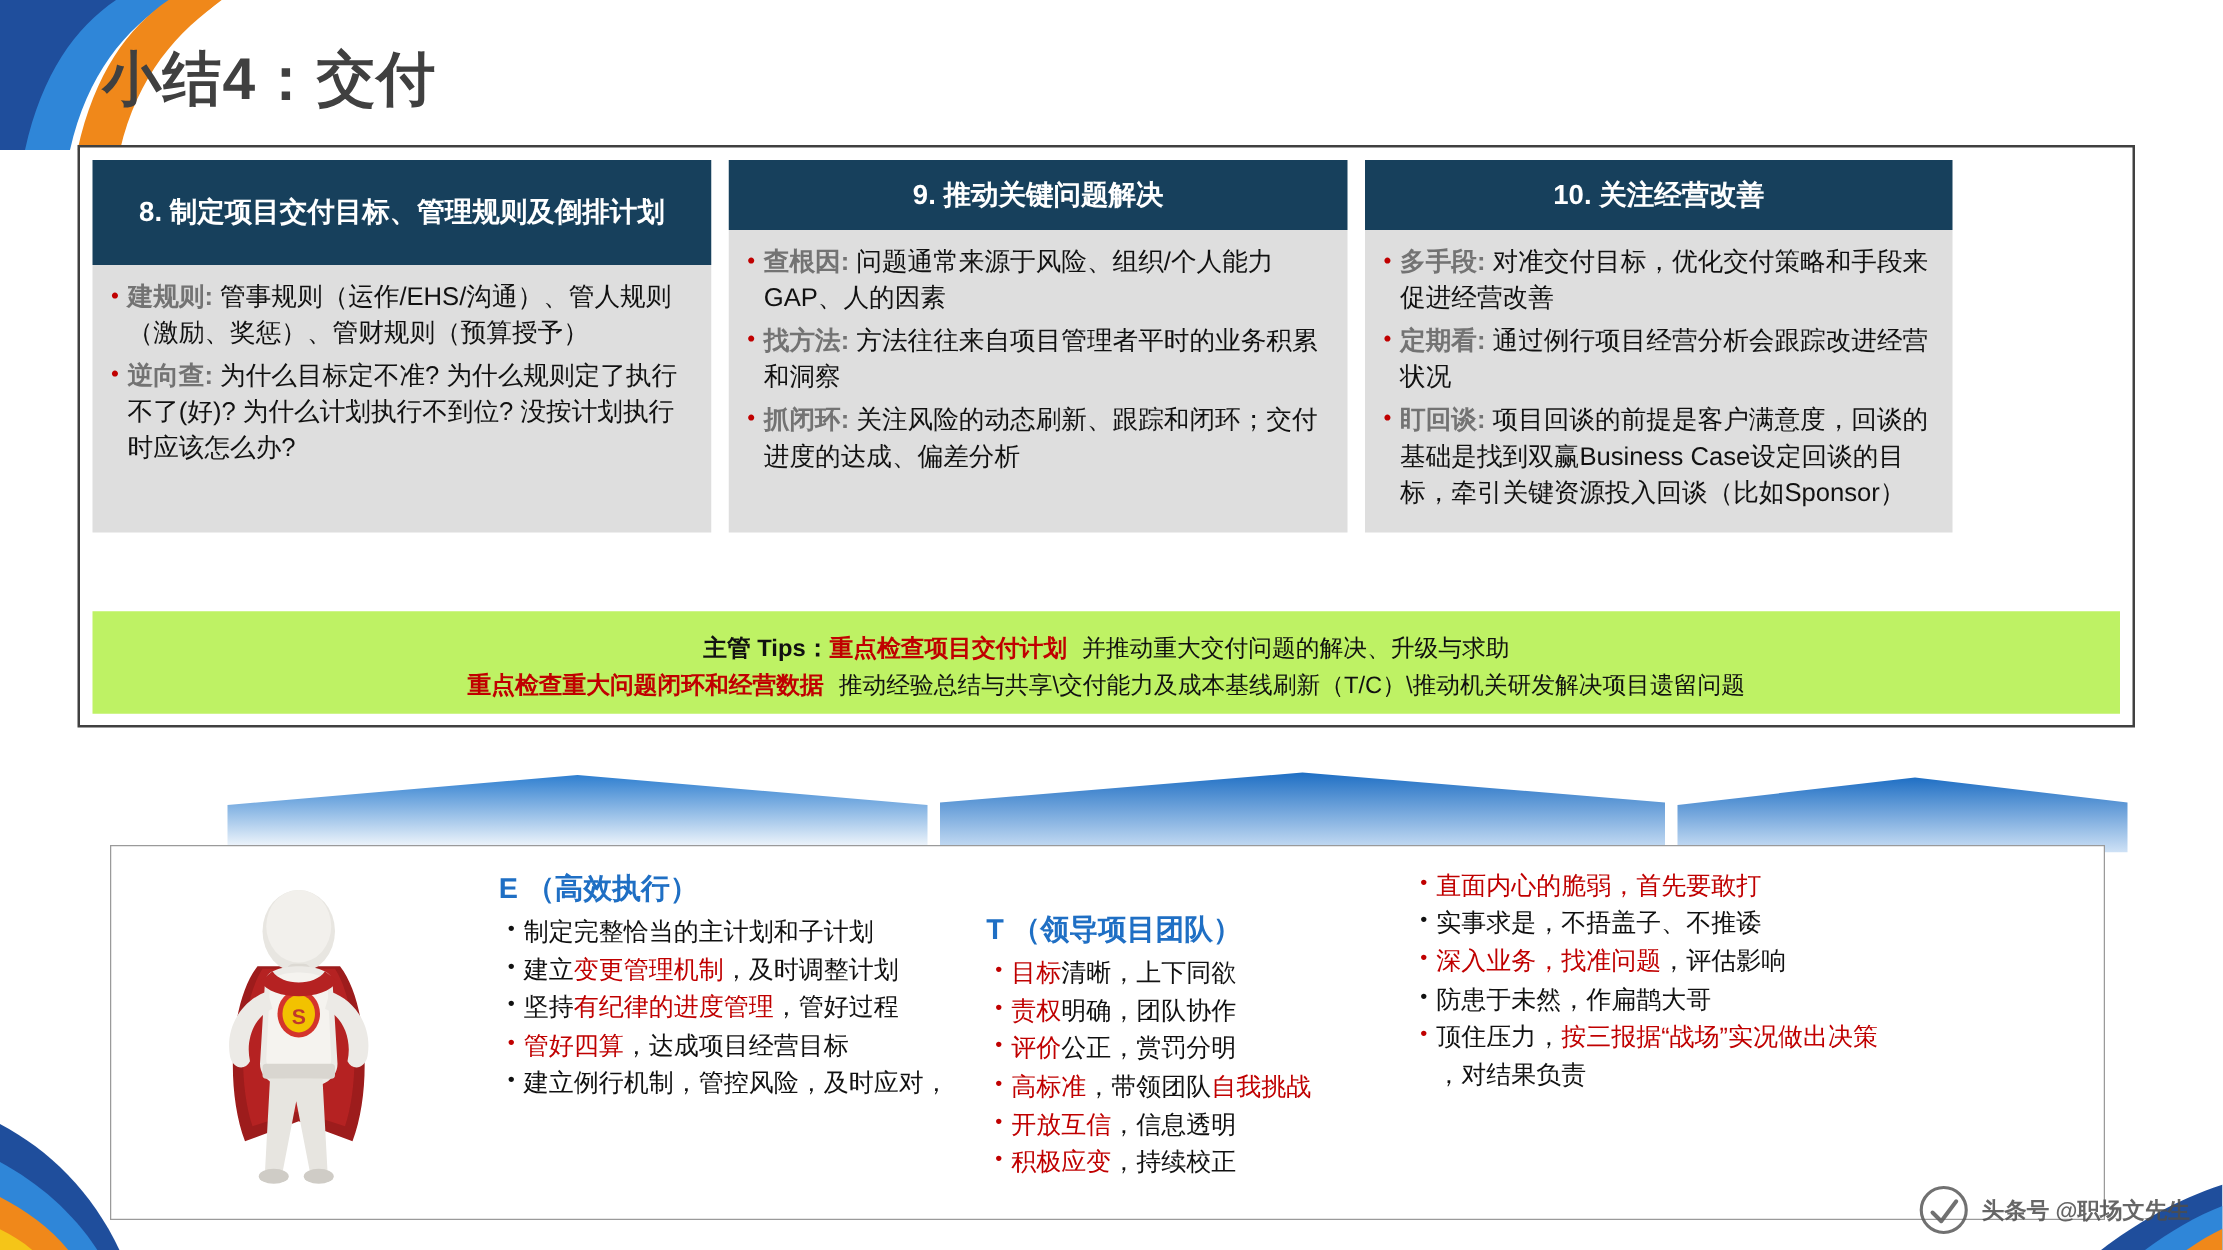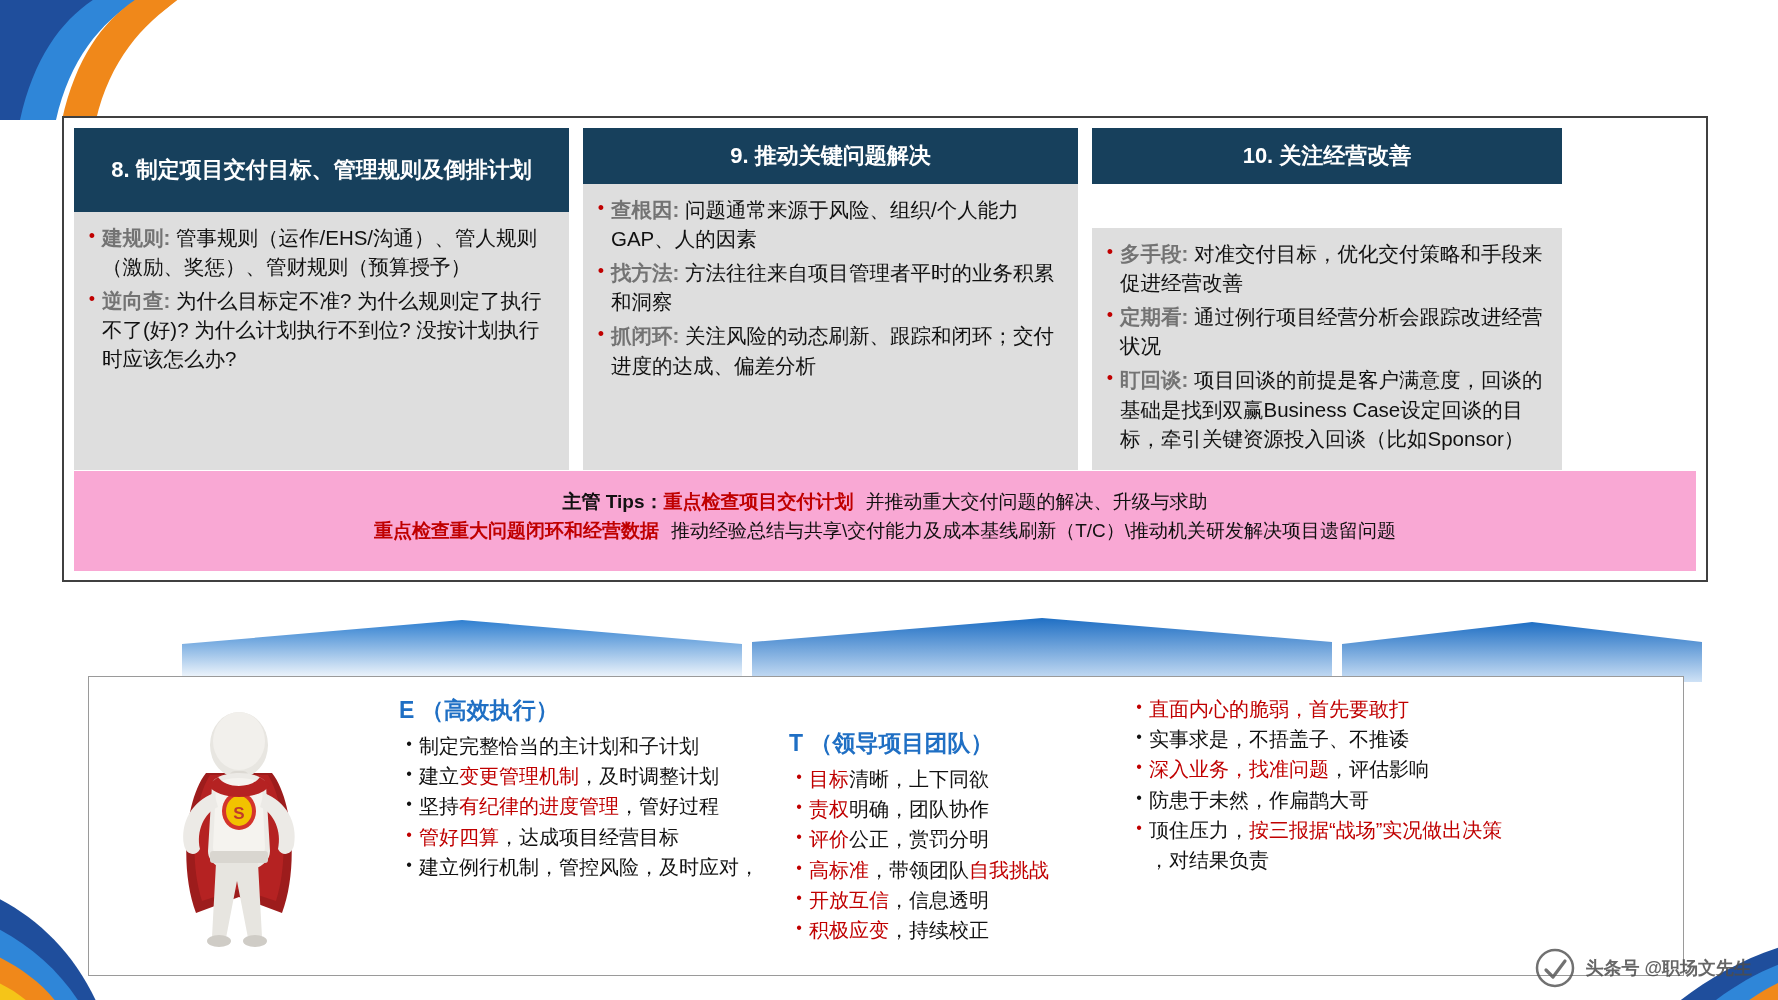--- a/index.html
+++ b/index.html
@@ -47,21 +47,21 @@
     left: 0; top: 0;
     width: 100%;
     display: flex;
     gap: 14px;
     padding: 10px 10px 0 10px;
   }
 
   .card { width: 440px; display: flex; flex-direction: column; }
   .card.wide { width: 495px; }
   .card.mid  { width: 495px; }
-  .card.last { width: 470px; gap: 44px; }
+  .card.last { width: 470px; }
 
   .card-header {
     background: #17405c;
     color: #ffffff;
     font-size: 22px;
     font-weight: bold;
     text-align: center;
     padding: 10px 12px;
     line-height: 1.32;
     min-height: 56px;
@@ -89,22 +89,22 @@
     font-size: 18px;
     line-height: 1.5;
   }
   .card-body li .txt { flex: 1; }
   .lead { color: #737373; font-weight: bold; }
 
   
   #tips-band {
     position: absolute;
     left: 10px; right: 10px; bottom: 9px;
-    background: #f9a8d4;
-    padding: 17px 18px 26px 18px;
+    background: #bef264;
+    padding: 17px 18px 8px 18px;
   }
   .tip-row {
     font-size: 19px;
     color: #111111;
     line-height: 1.5;
     text-align: center;
   }
   .tip-row + .tip-row { }
   .tip-row .tip-strong { font-weight: bold; }
   .tip-row .tip-red { color: #c00000; font-weight: bold; }
@@ -194,20 +194,21 @@
     <path d="M0,190 L0,155 C22,163 42,174 56,190 Z" fill="#f5c518"></path>
   </svg>
 
   <svg class="corner-deco" id="deco-br" viewBox="0 0 300 140">
     <path d="M300,140 L170,140 C205,112 245,86 300,72 Z" fill="#1f4e9c"></path>
     <path d="M300,140 L205,140 C235,116 265,98 300,88 Z" fill="#2f86d8"></path>
     <path d="M300,140 L238,140 C258,124 278,112 300,105 Z" fill="#f0881a"></path>
     <path d="M300,140 L266,140 C280,131 290,125 300,121 Z" fill="#f5c518"></path>
   </svg>
 
+  <div id="page-title">小结4：交付</div>
 
   <div id="main-frame">
 
     <div class="cards-row">
 
       <div class="card wide">
         <div class="card-header two-line">8. 制定项目交付目标、管理规则及倒排计划</div>
         <div class="card-body">
           <ul>
             <li>

